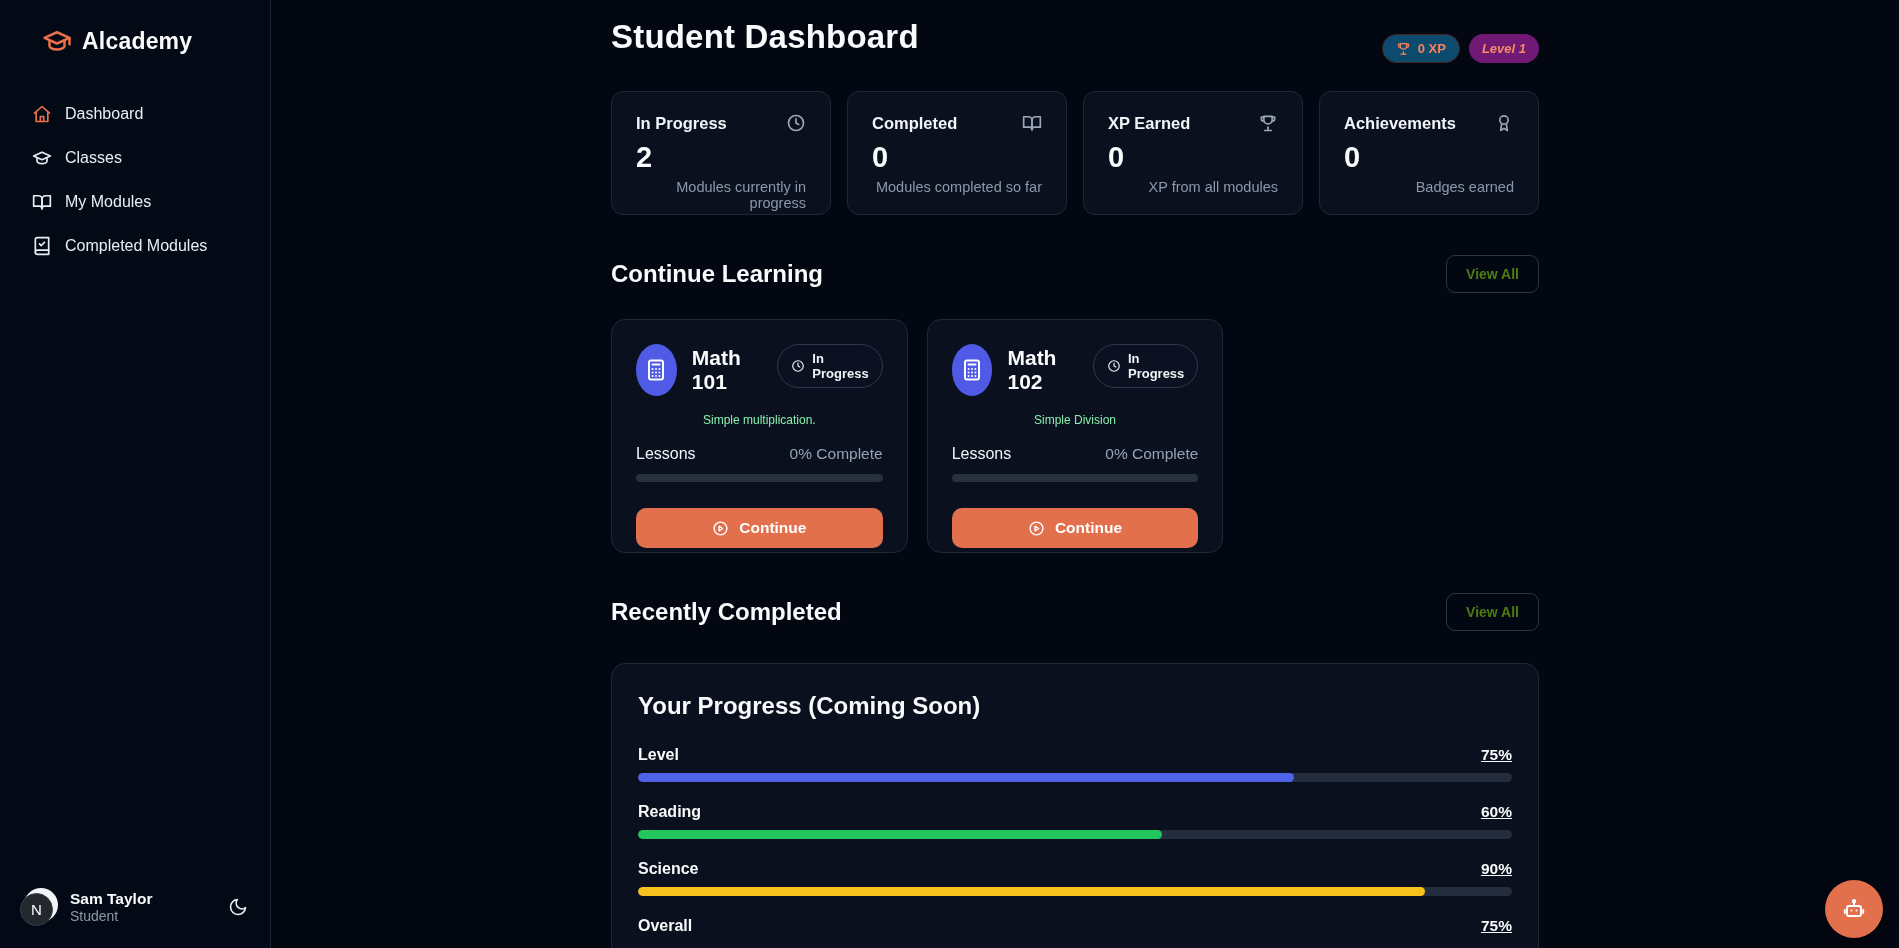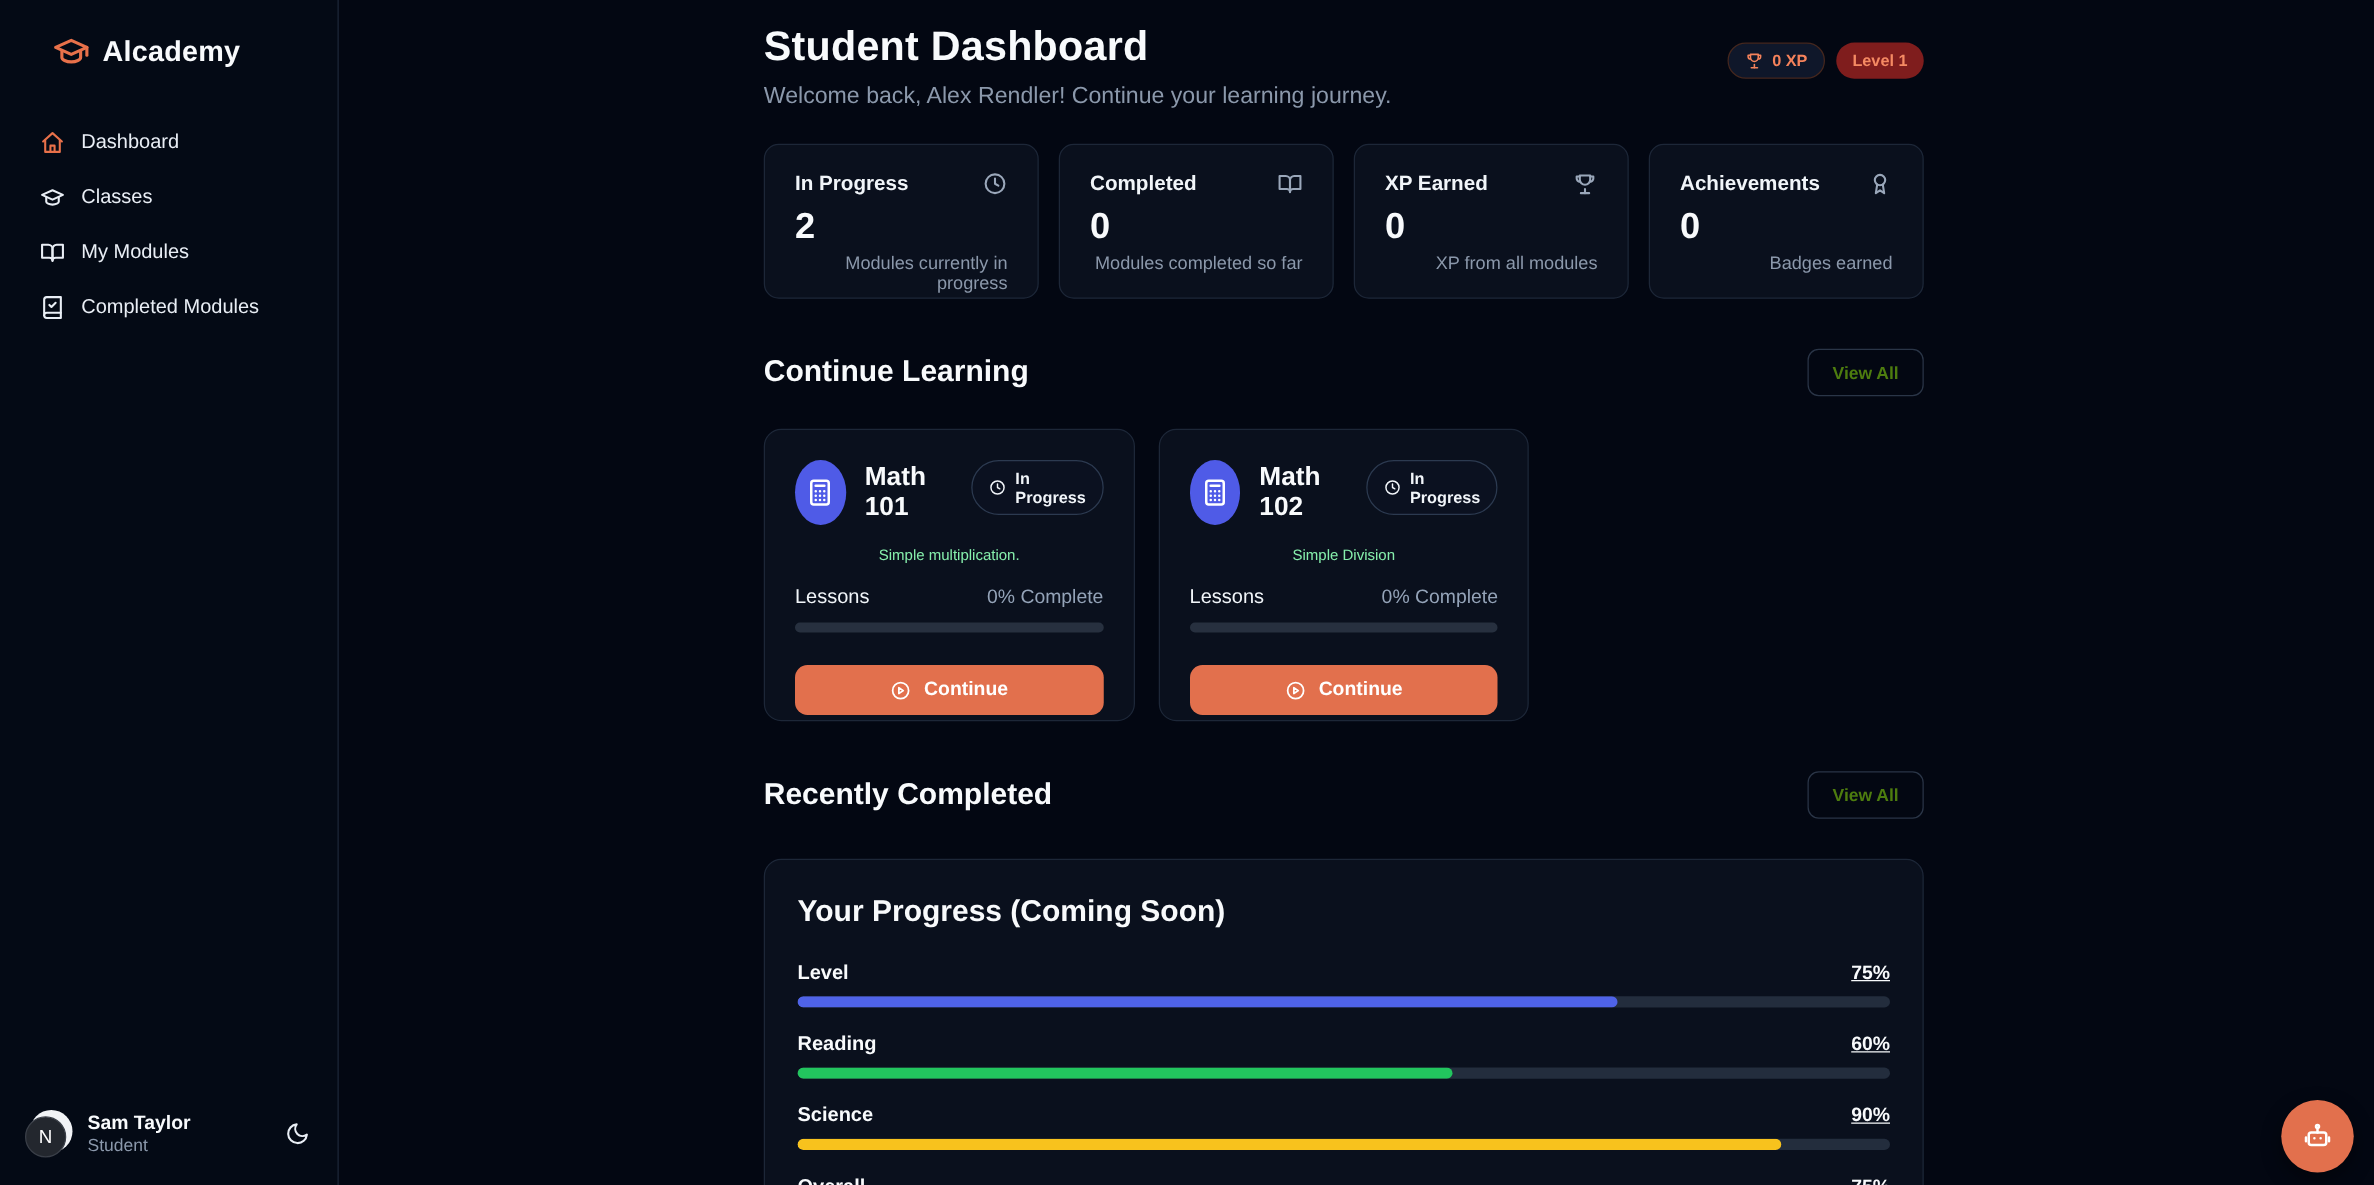--- a/index.html
+++ b/index.html
@@ -51,23 +51,23 @@
   .container { width:928px; margin:0 auto; padding-top:18px; }
 
   .header-row { display:flex; justify-content:space-between; align-items:flex-start; }
   .page-title { font-size:33px; font-weight:800; letter-spacing:.2px; }
   .page-subtitle { margin-top:9px; font-size:18.5px; color:#8b98ab; }
   .badge-row { display:flex; gap:9px; margin-top:16px; }
   .pill {
     display:inline-flex; align-items:center; gap:7px;
     border-radius:999px; padding:6px 13px; font-size:13px; font-weight:700;
   }
-  .xp-pill { background:#0f172a; border:1px solid #45271e; color:#f5825b; }
+  .xp-pill { background:#0c4a6e; border:1px solid #45271e; color:#f5825b; }
   .xp-pill svg { width:15px; height:15px; }
-  .level-pill { background:#7f1d1d; color:#f58a63; }
+  .level-pill { background:#701a75; color:#f58a63;font-style:italic; }
 
   
   .stats-grid { margin-top:28px; display:grid; grid-template-columns:repeat(4,1fr); gap:16px; }
   .stat-card {
     background:#0a101d; border:1px solid #1d2738; border-radius:12px;
     padding:21px 24px; height:124px;
   }
   .stat-head { display:flex; justify-content:space-between; align-items:center; }
   .stat-label { font-size:16.5px; font-weight:600; color:#f1f5f9; }
   .stat-head svg { width:20px; height:20px; color:#9aa7ba; }
@@ -211,21 +211,20 @@
     </button>
   </div>
 </aside>
 
 <main class="main">
   <div class="container">
 
     <div class="header-row">
       <div>
         <h1 class="page-title">Student Dashboard</h1>
-        <div class="page-subtitle">Welcome back, Alex Rendler! Continue your learning journey.</div>
       </div>
       <div class="badge-row">
         <span class="pill xp-pill">
           <span>
             <svg viewBox="0 0 24 24" width="15" height="15" fill="none" stroke="currentColor" stroke-width="2" stroke-linecap="round" stroke-linejoin="round">
               <path d="M8 21h8"></path>
                 <path d="M12 17v4"></path>
                 <path d="M7 4h10v4a5 5 0 0 1-10 0V4z"></path>
                 <path d="M7 5H4v2a3 3 0 0 0 3 3"></path>
                 <path d="M17 5h3v2a3 3 0 0 1-3 3"></path>

